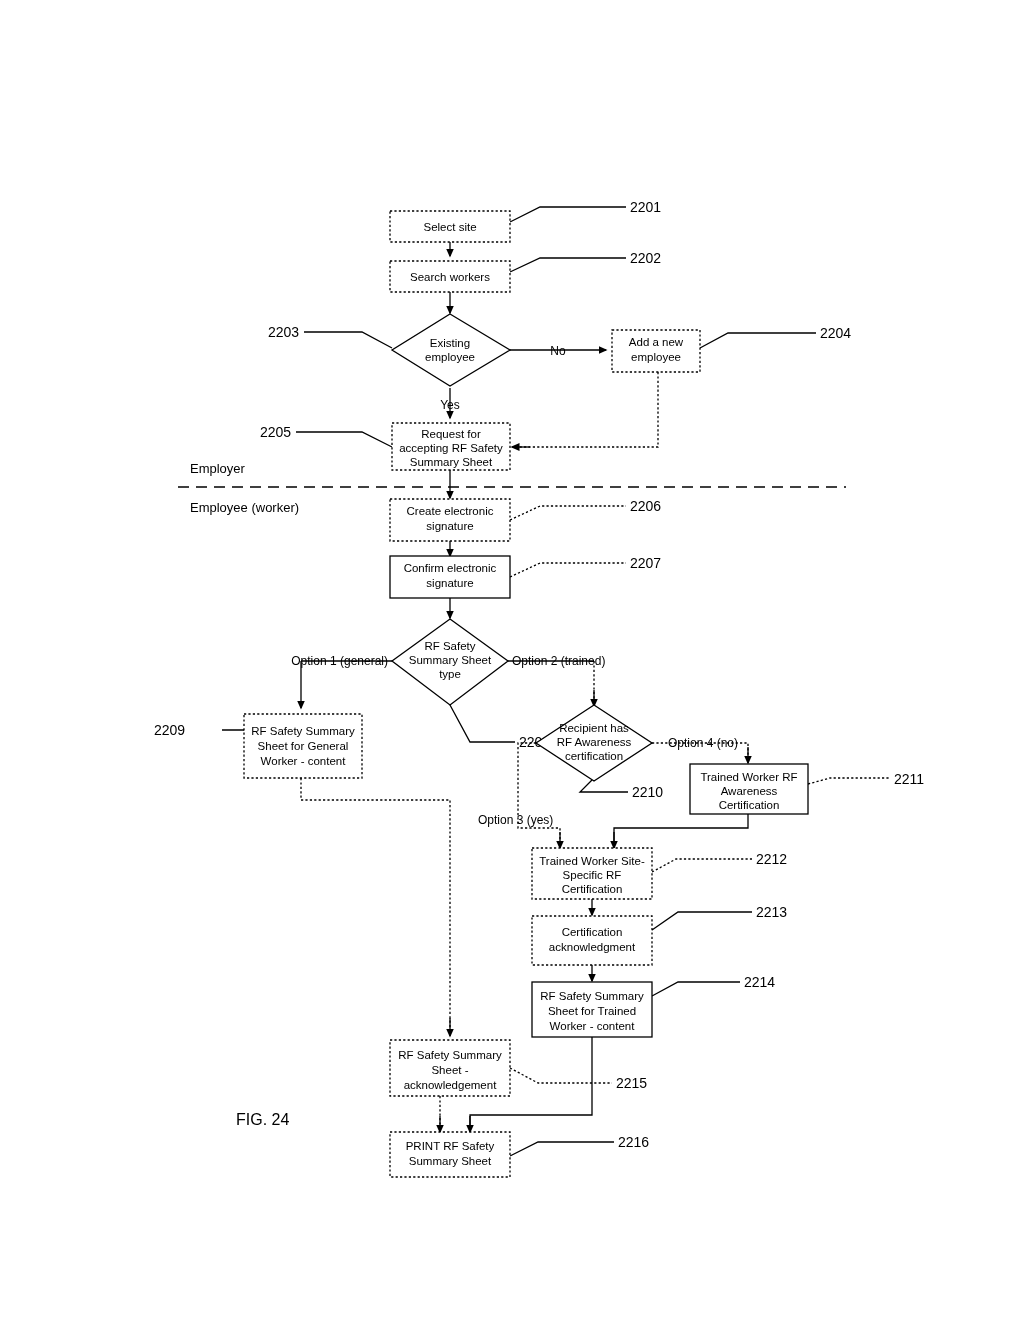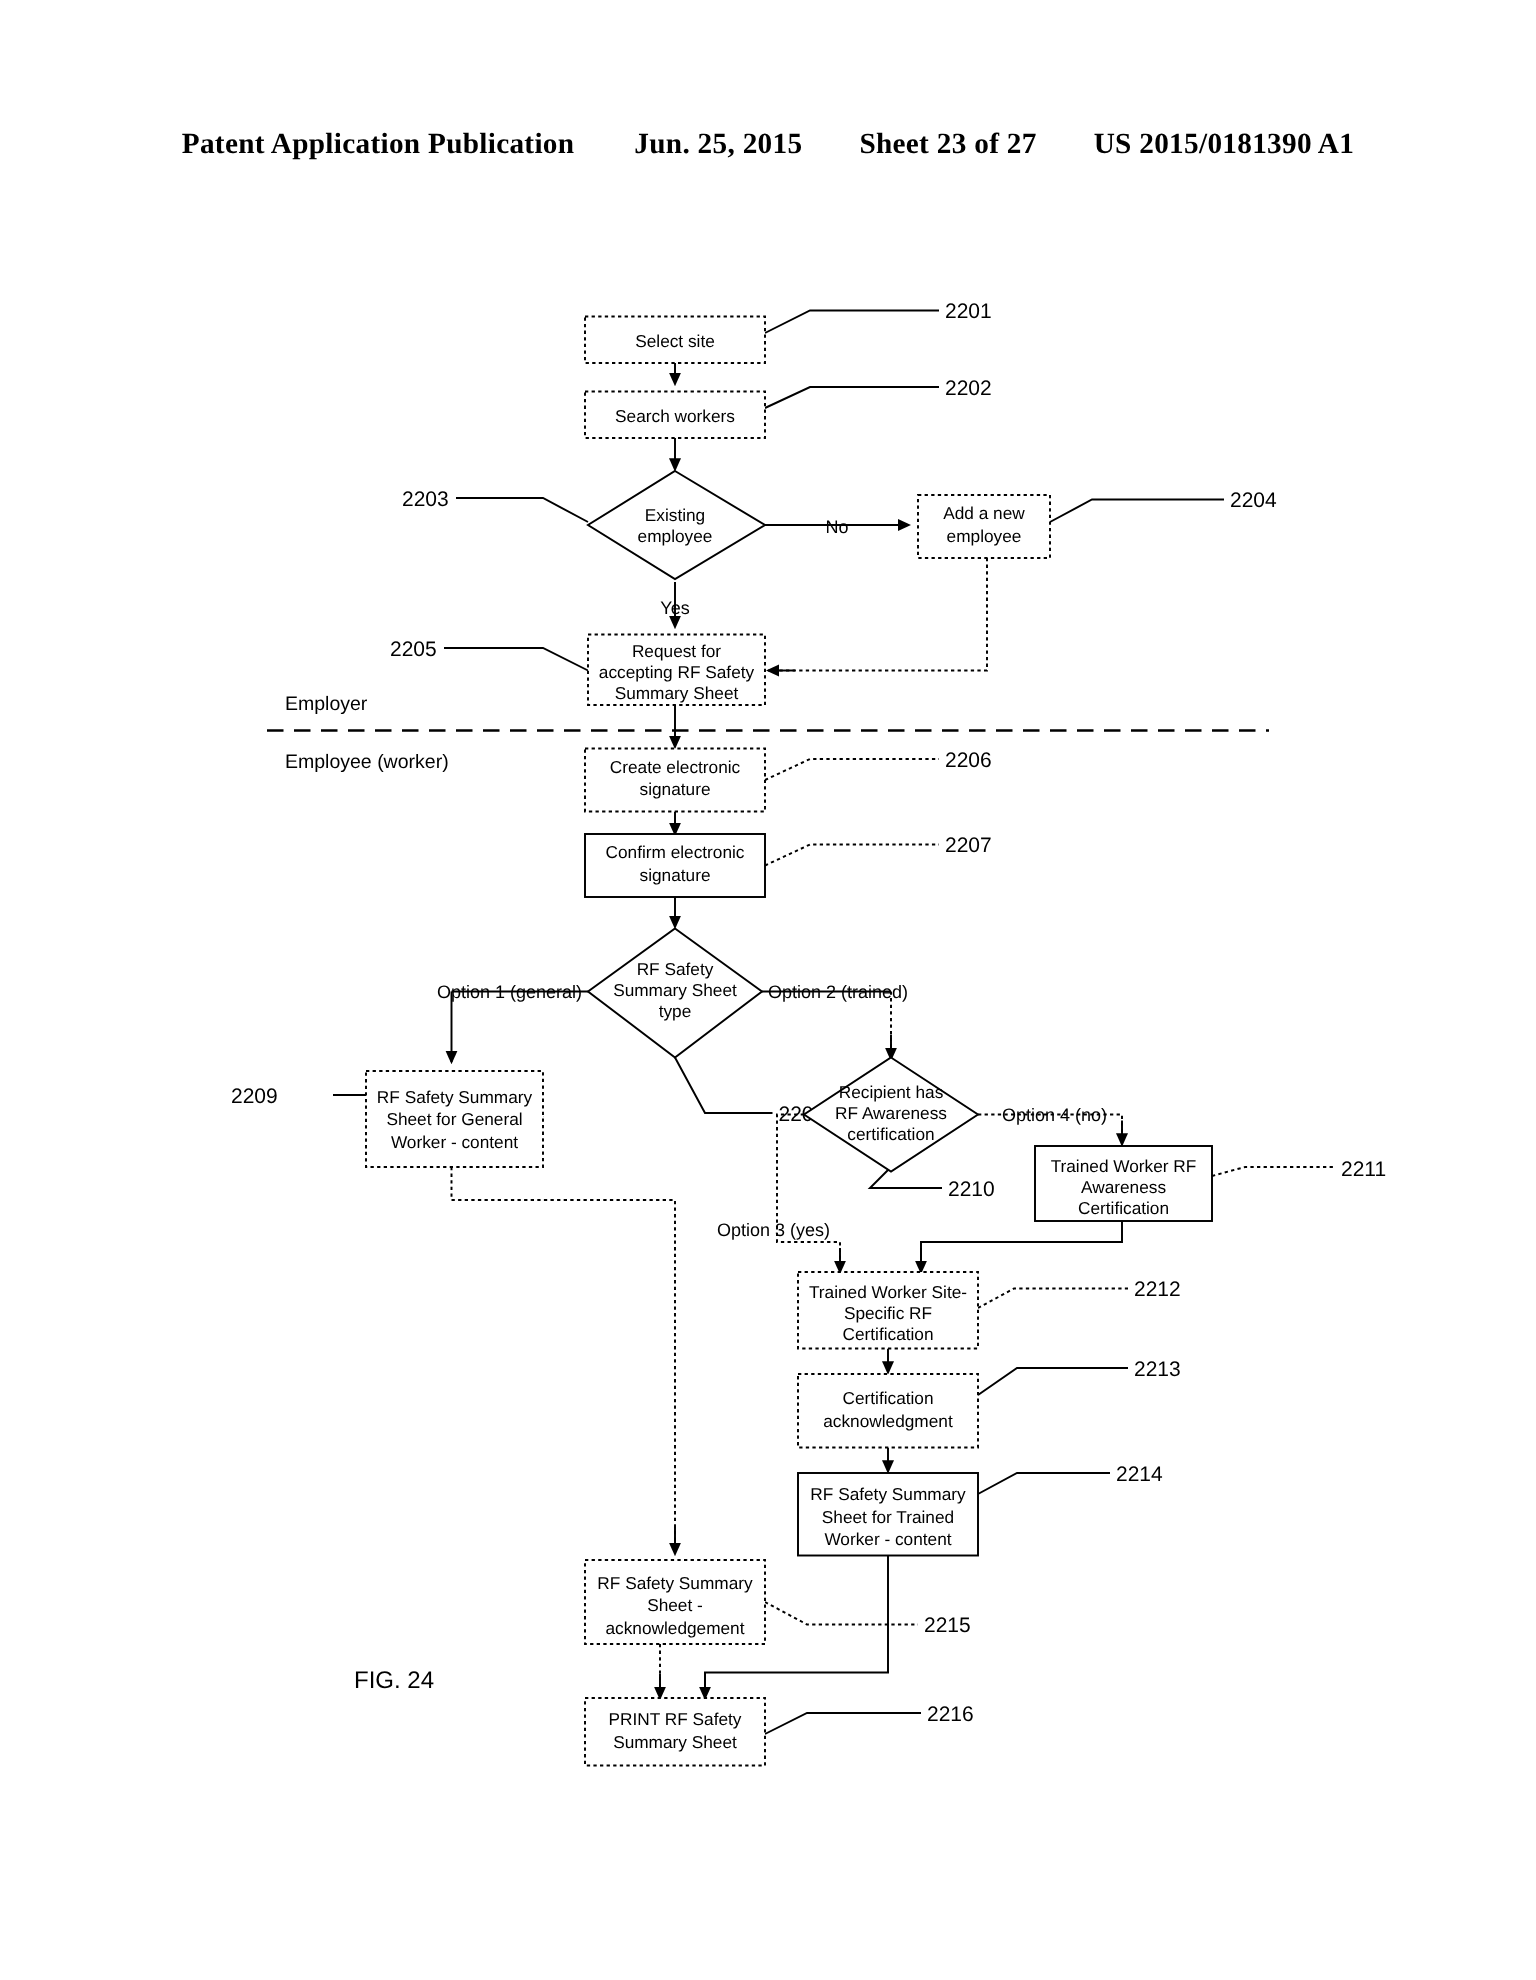--- a/index.html
+++ b/index.html
@@ -51,23 +51,20 @@
   .numtext { font-size: 14px; }
   .lanetext { font-size: 13px; }
   .figtext { font-size: 16px; }
   .edgelbl { font-size: 12px; }
 </style>
 </head>
 <body>
 
 <div id="page">
 
-  <div class="hdr">
-    <span class="h1">Patent Application Publication</span><span class="h2">Jun. 25, 2015</span><span class="h2">Sheet 23 of 27</span><span>US 2015/0181390 A1</span>
-  </div>
 
   <svg class="figure" viewBox="0 0 1024 1320">
     <defs>
       <marker id="arrow" markerWidth="9" markerHeight="9" refX="7.5" refY="4" orient="auto" markerUnits="userSpaceOnUse">
         <path d="M0,0 L9,4 L0,8 z" fill="#000"></path>
       </marker>
     </defs>
 
     <g stroke="#000" fill="none" stroke-width="1.3">
 

